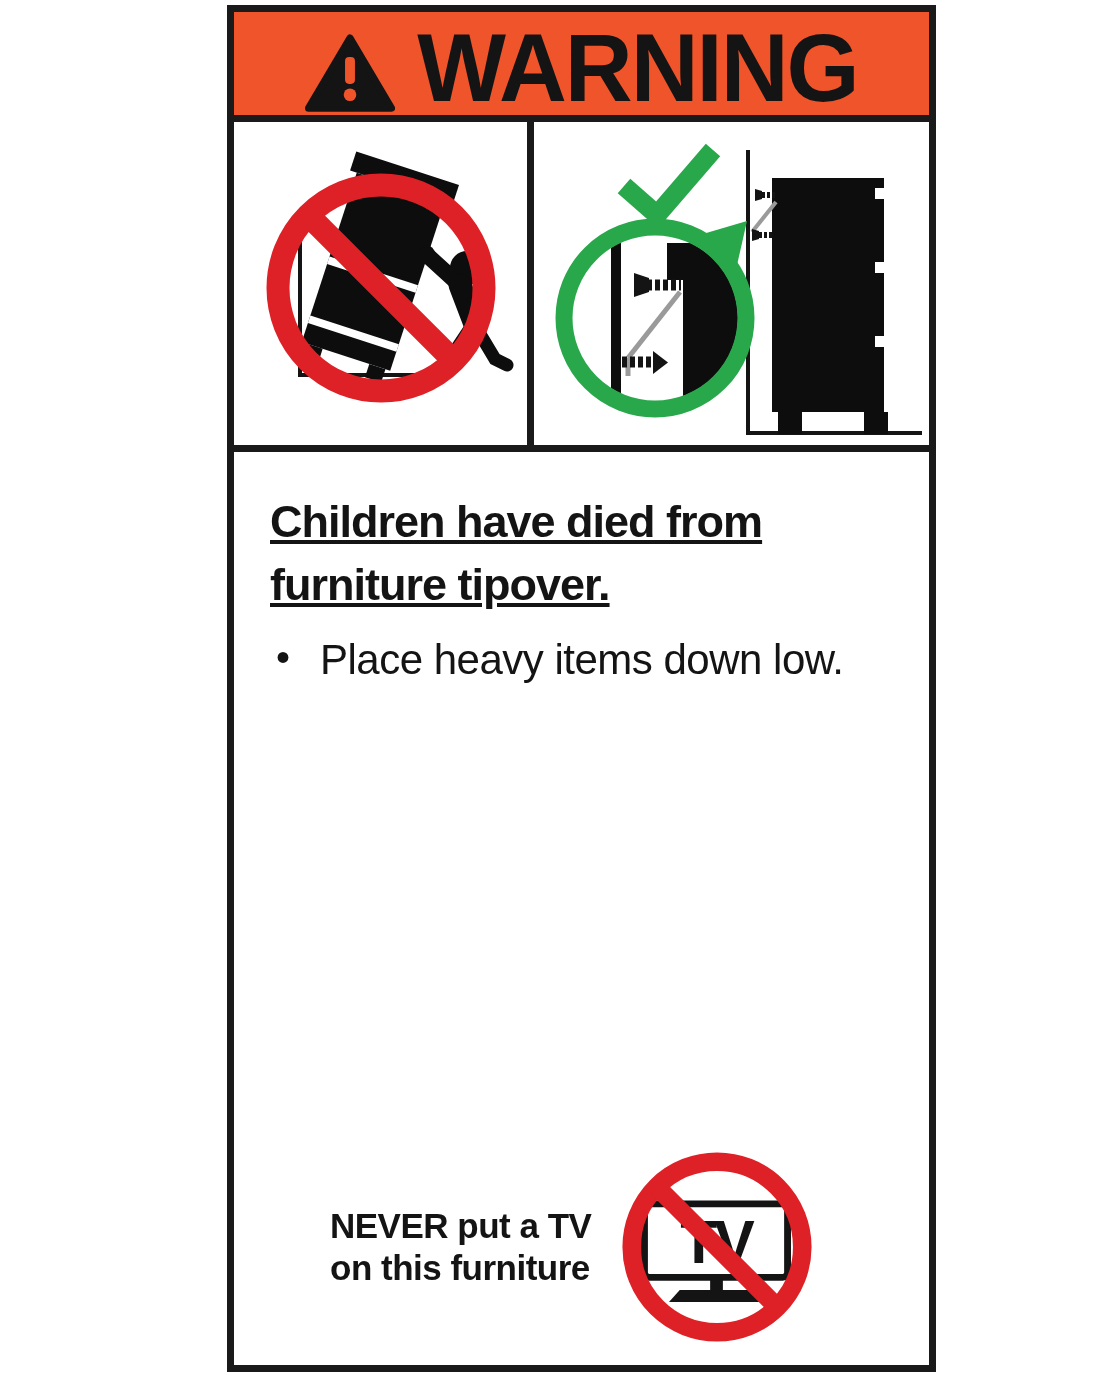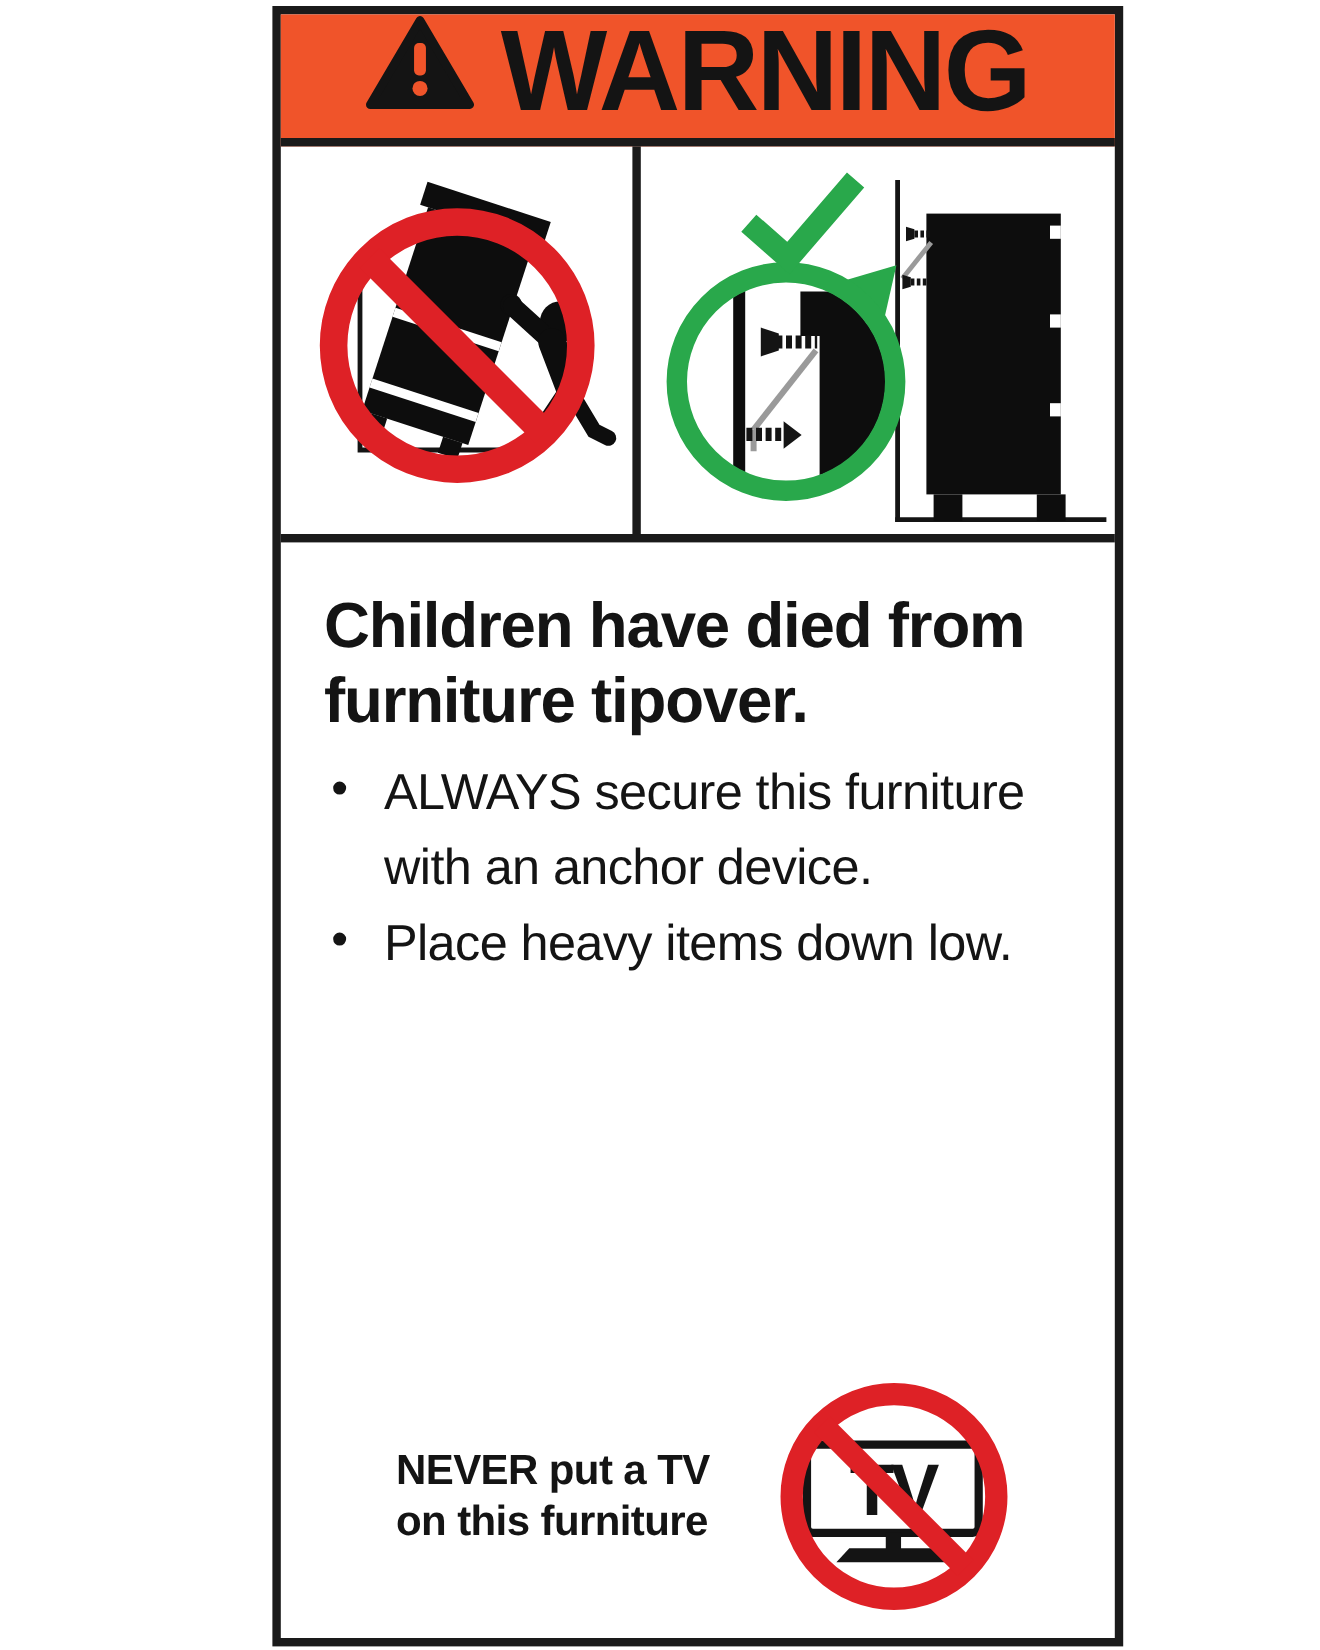--- a/index.html
+++ b/index.html
@@ -9,43 +9,43 @@
   }
   .label{
     position:absolute;left:227px;top:5px;width:709px;height:1367px;
     box-sizing:border-box;border:7px solid #1a1a1a;background:#fff;
     display:flex;flex-direction:column;
   }
   
   .header{
     flex:none;height:110px;box-sizing:border-box;background:#F0542A;
     border-bottom:7px solid #1a1a1a;
-    display:flex;align-items:flex-start;justify-content:center;gap:22px;
+    display:flex;align-items:flex-end;justify-content:center;gap:22px;
   }
   .tri{width:90px;height:82px;display:block;}
   .signal-word{
     font-size:94px;font-weight:bold;letter-spacing:-2px;line-height:1;
     color:#141414;transform:scaleY(1.02);
   }
   
   .picto-row{flex:none;height:330px;box-sizing:border-box;border-bottom:7px solid #1a1a1a;display:flex;}
   .panel-left{flex:none;width:300px;box-sizing:border-box;border-right:7px solid #1a1a1a;}
   .panel-right{flex:1;}
   .panel-left svg,.panel-right svg{display:block;}
   
   .text-section{flex:1;position:relative;padding:38px 24px 0 36px;box-sizing:border-box;}
   .heading{
-    margin:0 0 12px 0;font-size:53px;font-weight:bold;line-height:63px;
-    letter-spacing:-1px;white-space:pre-line;
+    margin:0 0 12px 0;font-size:45px;font-weight:bold;line-height:63px;
+    letter-spacing:-1px;white-space:pre-line;text-decoration:underline;
   }
   .bullets{list-style:none;margin:0;padding:0;font-size:42px;line-height:63px;letter-spacing:-0.5px;}
   .bullets li{position:relative;padding-left:50px;white-space:pre-line;margin:0;}
   .bullets li::before{content:"\2022";position:absolute;left:6px;top:-2px;font-size:40px;}
   
-  .tv-row{position:absolute;left:96px;bottom:20px;display:flex;align-items:center;gap:56px;}
+  .tv-row{position:absolute;left:96px;bottom:20px;display:flex;align-items:center;gap:28px;}
   .tv-text{font-size:35px;font-weight:bold;line-height:42px;white-space:pre-line;letter-spacing:-0.5px;}
   .tv-icon{width:196px;height:196px;display:block;}
 </style>
 </head>
 <body>
 
 <div class="canvas">
   <div class="label">
 
     <div class="header">
@@ -134,22 +134,20 @@
 
           <path d="M90 64 L123 93 L179 28" fill="none" stroke="#29A84B" stroke-width="19"></path>
         </svg>
       </div>
     </div>
 
     <div class="text-section">
       <h2 class="heading">Children have died from
 furniture tipover.</h2>
       <ul class="bullets">
-        <li>ALWAYS secure this furniture
-with an anchor device.</li>
         <li>Place heavy items down low.</li>
       </ul>
 
       <div class="tv-row">
         <div class="tv-text">NEVER put a TV
 on this furniture</div>
         <svg class="tv-icon" viewBox="0 0 200 200">
           <rect x="26" y="56" width="146" height="75" rx="5" fill="#fff" stroke="#141414" stroke-width="7"></rect>
           <rect x="93" y="131" width="13" height="14" fill="#141414"></rect>
           <path d="M62 144 L136 144 L147 156 L51 156 Z" fill="#141414"></path>

